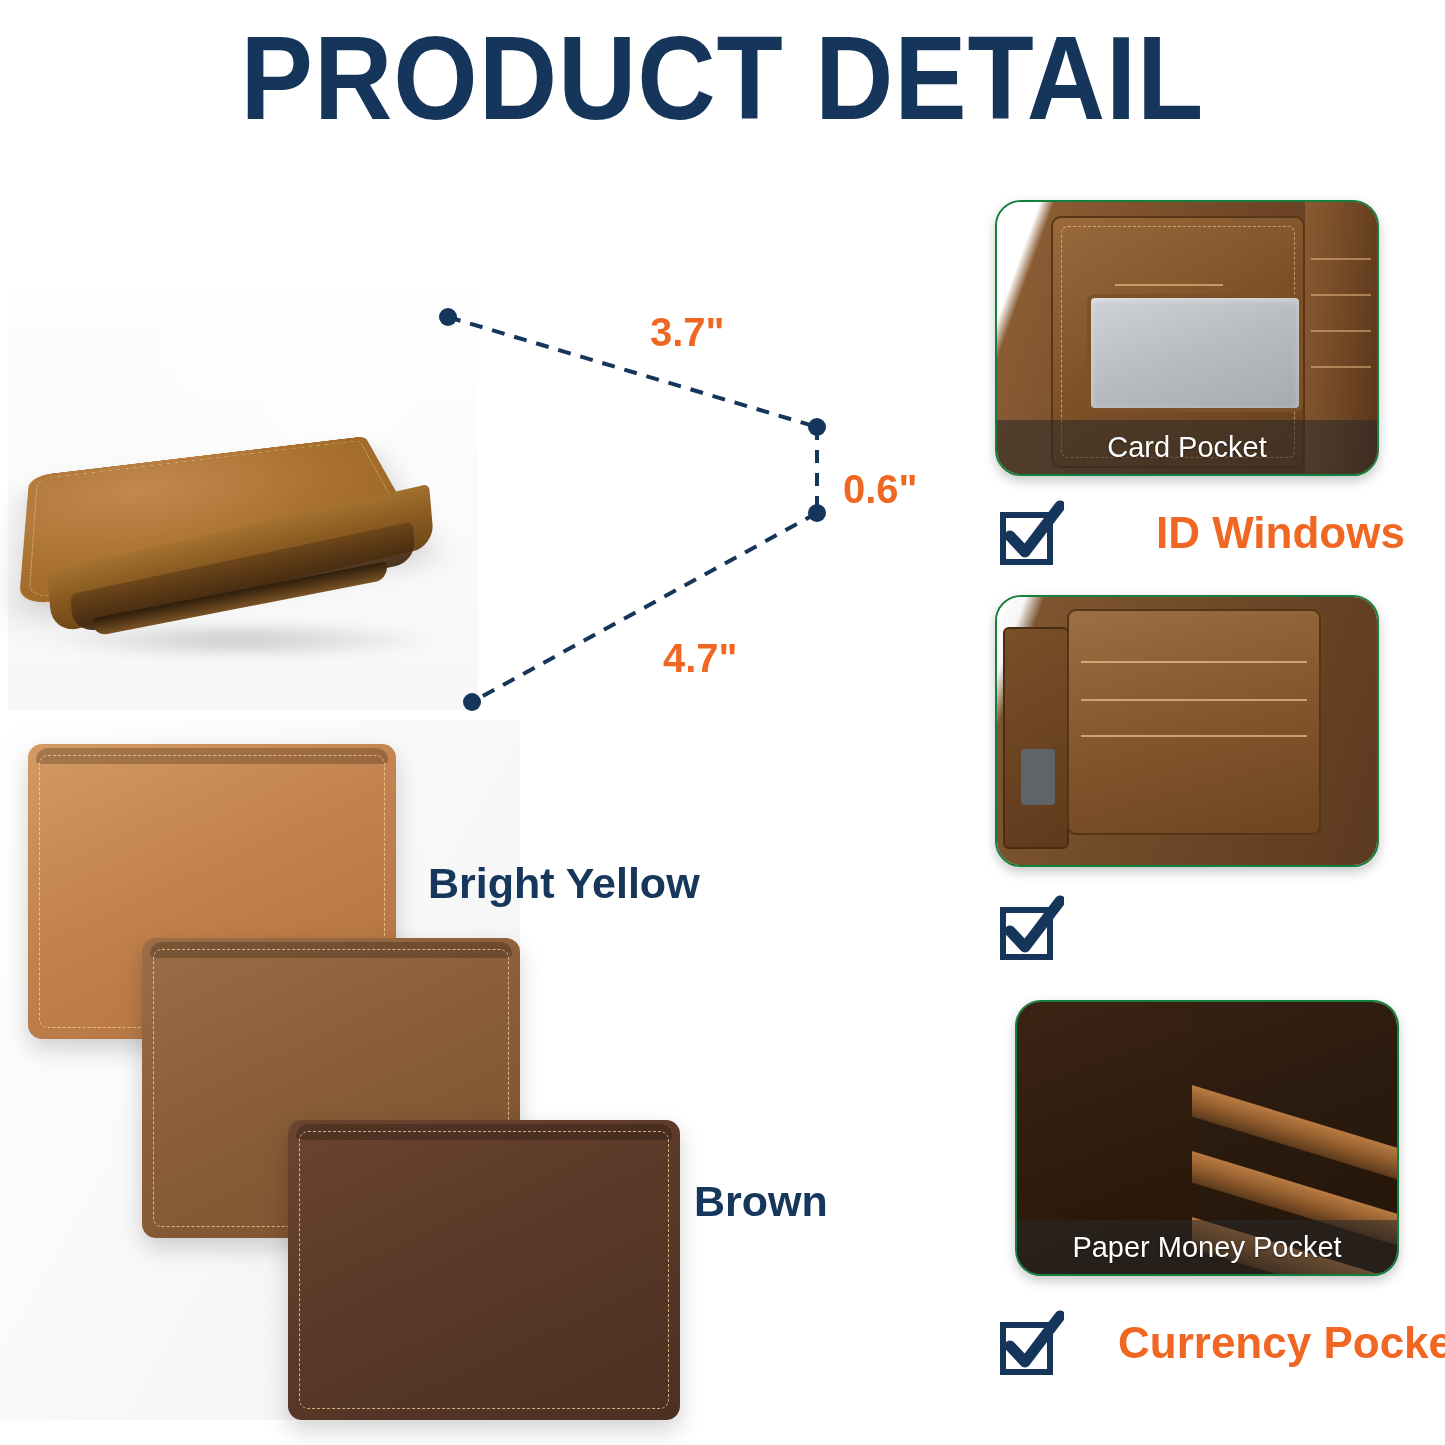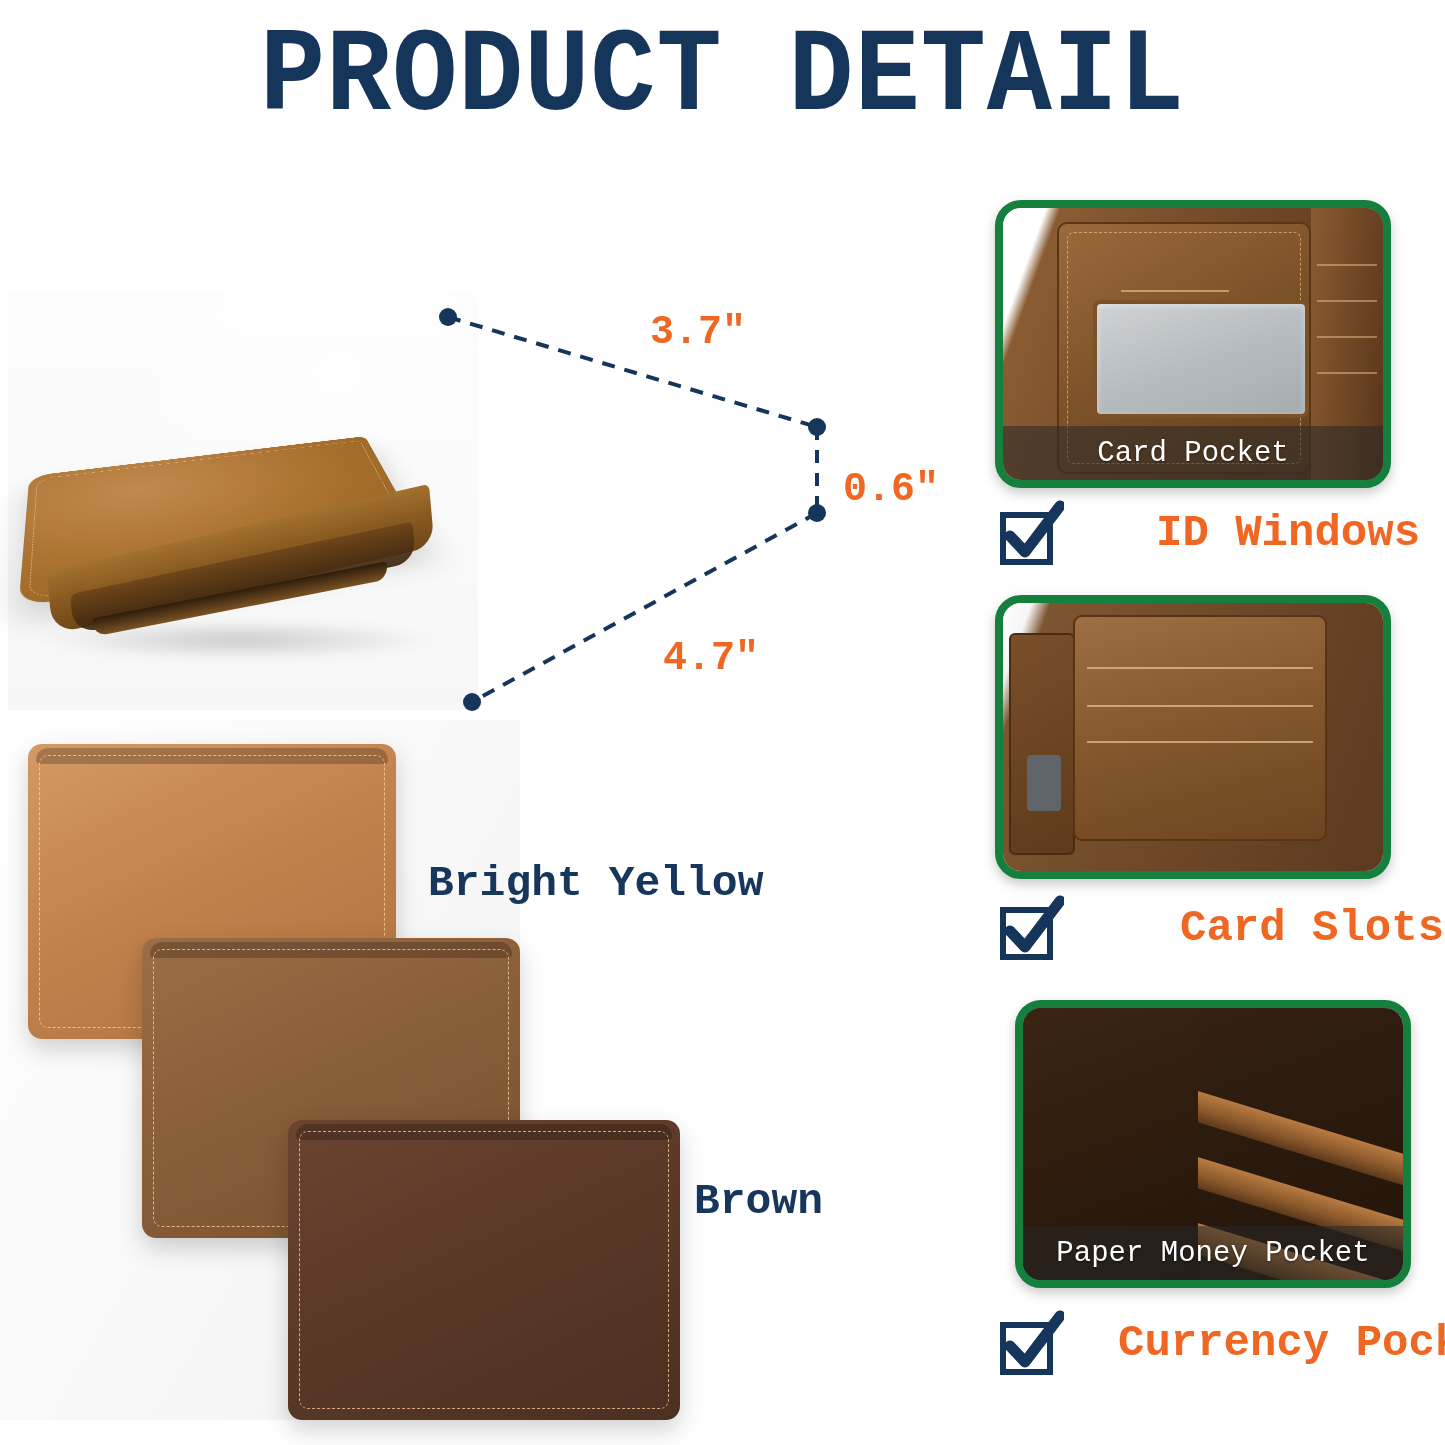--- a/index.html
+++ b/index.html
@@ -2,21 +2,21 @@
 <html><head>
 <meta charset="utf-8">
 <style>
   html,body{margin:0;padding:0;}
   body{
     width:1445px;height:1445px;
     background:#ffffff;
     font-family:"Liberation Sans","DejaVu Sans",sans-serif;
     overflow:hidden;position:relative;
   }
-  .stage{position:absolute;inset:0;width:1445px;height:1445px;font-family:Liberation Mono, monospace;}
+  .stage{position:absolute;inset:0;width:1445px;height:1445px;}
 
   
   .title{
     position:absolute;left:0;top:18px;width:1445px;
     text-align:center;
     color:#15355a;
     font-size:118px;line-height:120px;
     font-weight:bold;
     letter-spacing:1px;
     transform:scaleX(0.92);
@@ -109,21 +109,21 @@
   .sw-label{
     position:absolute;color:#16365b;font-weight:bold;font-size:43px;white-space:nowrap;margin-top:47px;
   }
   .lbl1{left:428px;top:812px;}
   .lbl2{left:572px;top:975px;}
   .lbl3{left:694px;top:1130px;}
 
   
   .fcard{
     position:absolute;left:995px;width:380px;
-    border:8px solid #15803d;border-radius:26px;
+    border:2px solid #15803d;border-radius:26px;
     background:#efefef;overflow:hidden;
     box-shadow:0 5px 12px rgba(0,0,0,.22);
   }
   .fcard-photo{position:absolute;inset:0;}
   .fcard-cap{
     position:absolute;left:0;right:0;bottom:0;height:54px;
     background:rgba(40,40,40,.55);
     color:#ffffff;font-size:29px;font-weight:normal;
     display:flex;align-items:center;justify-content:center;
     text-shadow:0 1px 2px rgba(0,0,0,.5);
@@ -295,21 +295,20 @@
     </div>
   </div>
 
   <div class="crow r2">
     <span class="cbox">
       <svg width="66" height="66" viewBox="0 0 66 66">
         <rect x="5" y="15" width="47" height="47" fill="none" stroke="#15355a" stroke-width="6"></rect>
         <path d="M12 36 L27 52 L62 6" fill="none" stroke="#15355a" stroke-width="11" stroke-linecap="round" stroke-linejoin="round"></path>
       </svg>
     </span>
-    <span class="ctext t2">Card Slots</span>
   </div>
 
   <div class="fcard c3">
     <div class="fcard-photo p3">
       <div class="f" style="top:18px;  transform:rotate(17deg)"></div>
       <div class="f" style="top:84px;  transform:rotate(17deg)"></div>
       <div class="f" style="top:150px; transform:rotate(17deg)"></div>
       <div class="f" style="top:216px; transform:rotate(17deg)"></div>
       <div class="dark"></div>
     </div>

